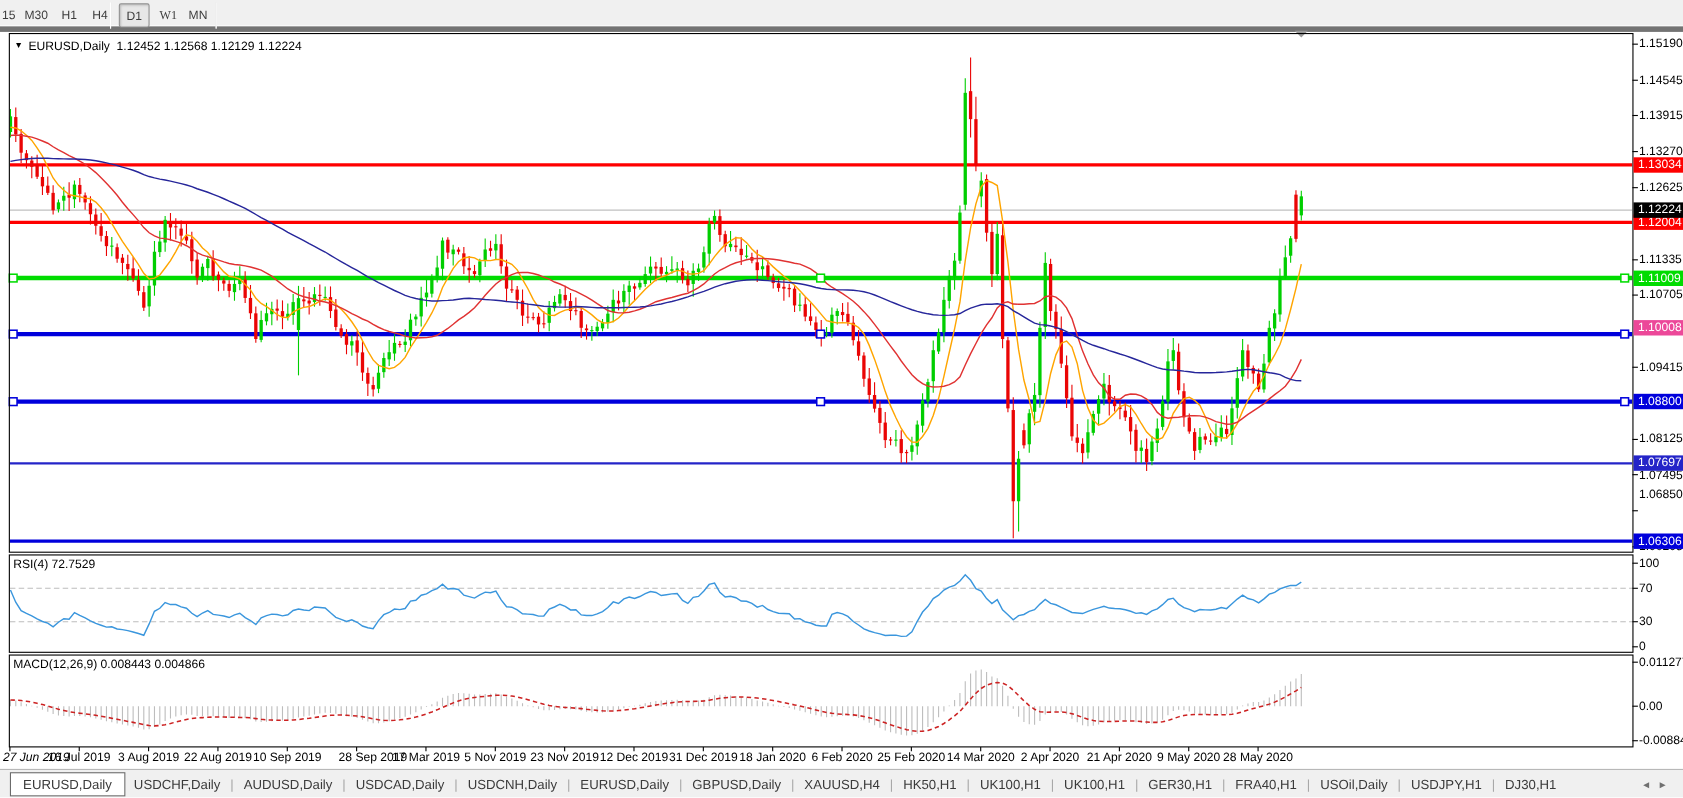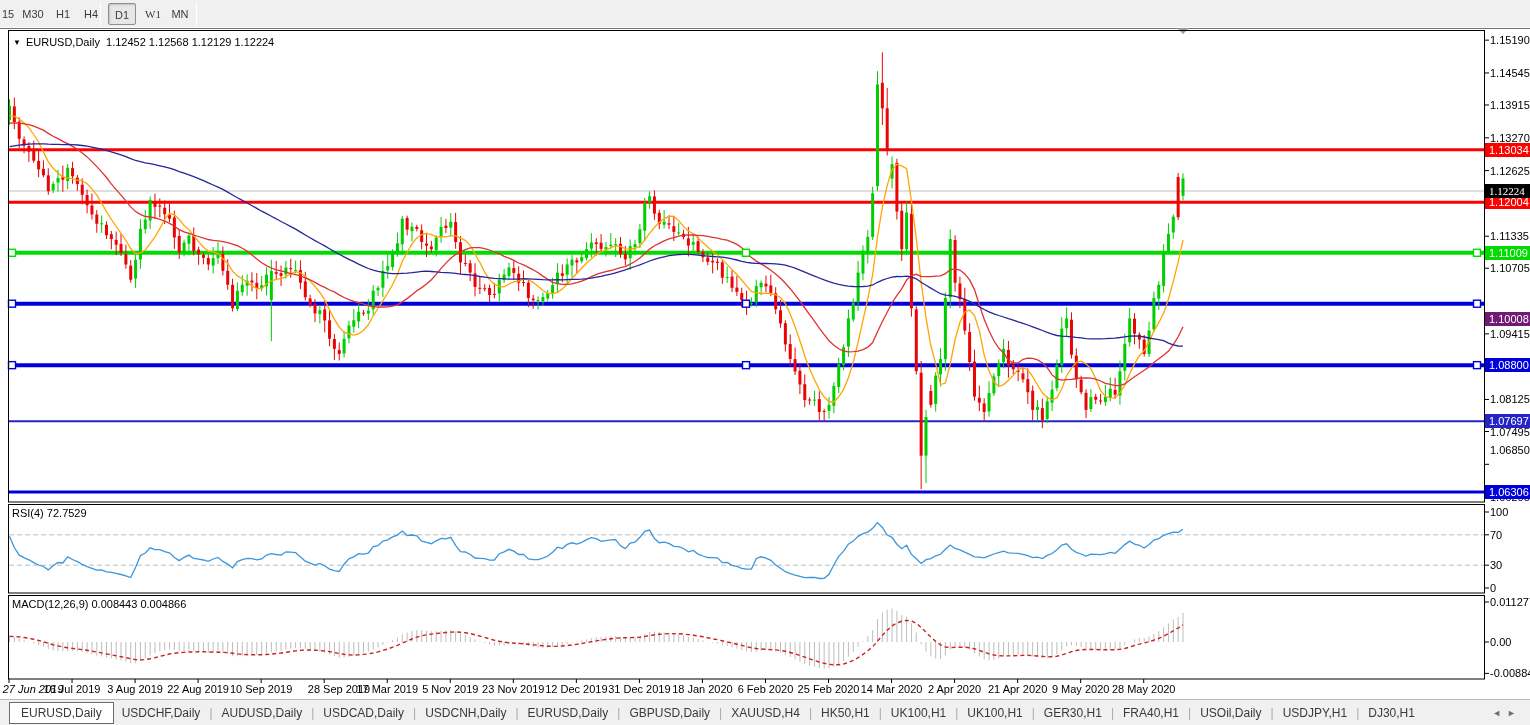--- a/index.html
+++ b/index.html
@@ -1,18 +1,18 @@
 <!DOCTYPE html>
 <html><head>
 <meta charset="utf-8">
 <style>
   *{margin:0;padding:0;box-sizing:border-box}
   html,body{width:1530px;height:725px;overflow:hidden}
   body{position:relative;background:#fff;font-family:"Liberation Sans","DejaVu Sans",sans-serif;font-size:11px;color:#000}
-  .toolbar{position:absolute;top:0;left:0;width:1530px;height:29px;background:#f0f0f0;border-bottom:1px solid #737373;box-shadow:inset 0 -1px 0 #fbfbfb}
+  .toolbar{position:absolute;top:0;left:0;width:1530px;height:29px;background:#f0f0f0;border-bottom:5px solid #737373;box-shadow:inset 0 -1px 0 #fbfbfb}
   .tfbtn{position:absolute;top:3px;height:22px;line-height:22px;text-align:center;color:#3c3c3c;cursor:default}
   .tfbtn.active{background:#e7e7e7;border:1px solid #8f8f8f;border-radius:2px;box-shadow:inset 1px 1px 2px rgba(0,0,0,.18)}
   .tfsep{position:absolute;top:2px;width:1px;height:24px;background:#cfcfcf;border-right:1px solid #ffffff}
   svg{position:absolute;top:0;left:0}
   .chart-title{position:absolute;left:13px;top:36px;white-space:nowrap}
   .chart-title .tri{display:inline-block;font-size:8px;transform:translateY(-1px);margin-right:5px;color:#000}
   .panel-label{position:absolute;left:12px;white-space:nowrap}
   .axis-label{position:absolute;left:1490px;height:13px;line-height:13px;color:#000;white-space:nowrap}
   .badge{position:absolute;left:1485px;width:45px;height:14px;line-height:14px;color:#fff;padding-left:4px;white-space:nowrap}
   .date-label{position:absolute;top:683px;width:64px;text-align:center;color:#000;white-space:nowrap}
@@ -874,25 +874,25 @@
     <div class="axis-label" style="top: 506px;">100</div>
     <div class="axis-label" style="top: 528.8px;">70</div>
     <div class="axis-label" style="top: 559.2px;">30</div>
     <div class="axis-label" style="top: 582px;">0</div>
     <div class="axis-label" style="top: 595.989px;">0.011277</div>
     <div class="axis-label" style="top: 636px;">0.00</div>
     <div class="axis-label" style="top: 667.382px;">-0.008845</div>
     <div class="badge" style="top: 142.803px; background: rgb(255, 0, 0);">1.13034</div>
     <div class="badge" style="top: 195.189px; background: rgb(255, 0, 0);">1.12004</div>
     <div class="badge" style="top: 245.795px; background: rgb(0, 220, 0);">1.11009</div>
-    <div class="badge" style="top: 312px; background: #701a75;">1.10008</div>
+    <div class="badge" style="top: 291px; background: #ec4899;">1.10008</div>
     <div class="badge" style="top: 358.145px; background: rgb(0, 0, 220);">1.08800</div>
     <div class="badge" style="top: 414.243px; background: rgb(36, 36, 200);">1.07697</div>
     <div class="badge" style="top: 484.989px; background: rgb(0, 0, 220);">1.06306</div>
-    <div class="badge" style="top: 184px; background: rgb(0, 0, 0); font-family: Liberation Serif, serif;">1.12224</div>
+    <div class="badge" style="top: 184px; background: rgb(0, 0, 0);">1.12224</div>
     <div class="date-label" style="left: 1px; font-style: italic;">27 Jun 2019</div>
     <div class="date-label" style="left: 40.0393px;">16 Jul 2019</div>
     <div class="date-label" style="left: 103.079px;">3 Aug 2019</div>
     <div class="date-label" style="left: 166.118px;">22 Aug 2019</div>
     <div class="date-label" style="left: 229.157px;">10 Sep 2019</div>
     <div class="date-label" style="left: 307px;">28 Sep 2019</div>
     <div class="date-label" style="left: 355.236px;">17 Mar 2019</div>
     <div class="date-label" style="left: 418.275px;">5 Nov 2019</div>
     <div class="date-label" style="left: 481.314px;">23 Nov 2019</div>
     <div class="date-label" style="left: 544.353px;">12 Dec 2019</div>

